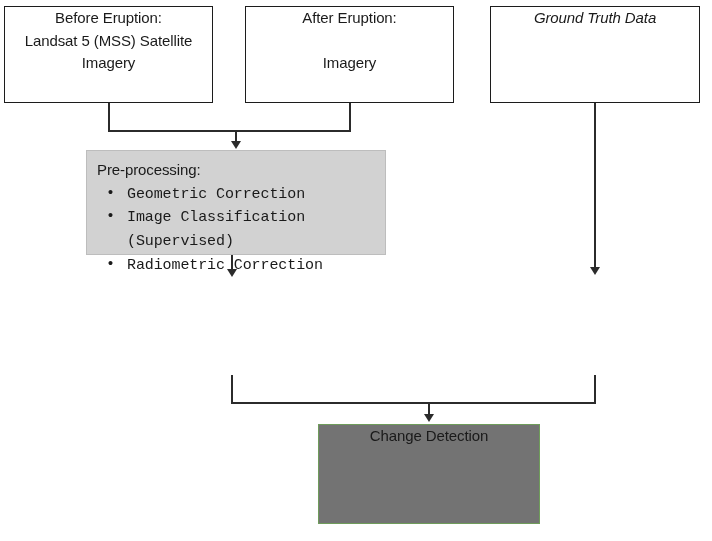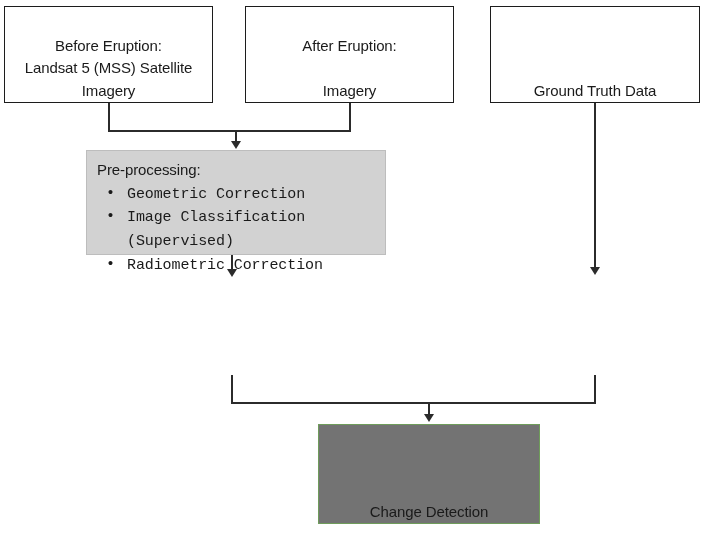--- a/index.html
+++ b/index.html
@@ -12,21 +12,21 @@
     width: 712px;
     height: 541px;
     background: #ffffff;
     font-family: "Liberation Sans", sans-serif;
     overflow: hidden;
   }
   .node {
     position: absolute;
     box-sizing: border-box;
     display: flex;
-    align-items: flex-end;
+    align-items: flex-start;
     justify-content: center;
     text-align: center;
     color: #1a1a1a;
     font-size: 15px;
     line-height: 1.5;
     letter-spacing: -0.1px;
   }
   .node.plain {
     background: #ffffff;
     border: 1.5px solid #1c1c1c;
@@ -111,21 +111,21 @@
   </div>
 
   <div class="node plain" id="node-after" style="left:245px; top:6px; width:209px; height:97px;">
     <div>
       <span>After Eruption:</span><br>
       <br>
       <span>Imagery</span>
     </div>
   </div>
 
-  <div class="node plain" id="node-ground-truth" style="left:490px; top:6px; width:210px; height:97px;">
+  <div class="node plain" id="node-ground-truth" style="left:490px; top:6px; width:210px; height:97px;font-style:italic;">
     <span>Ground Truth Data</span>
   </div>
 
   <div class="node grey-light" id="node-preprocessing" style="left:86px; top:150px; width:300px; height:105px;">
     <div class="pp-title">Pre-processing:</div>
     <ul>
       <li>Geometric Correction</li>
       <li>Image Classification (Supervised)</li>
       <li>Radiometric Correction</li>
     </ul>

